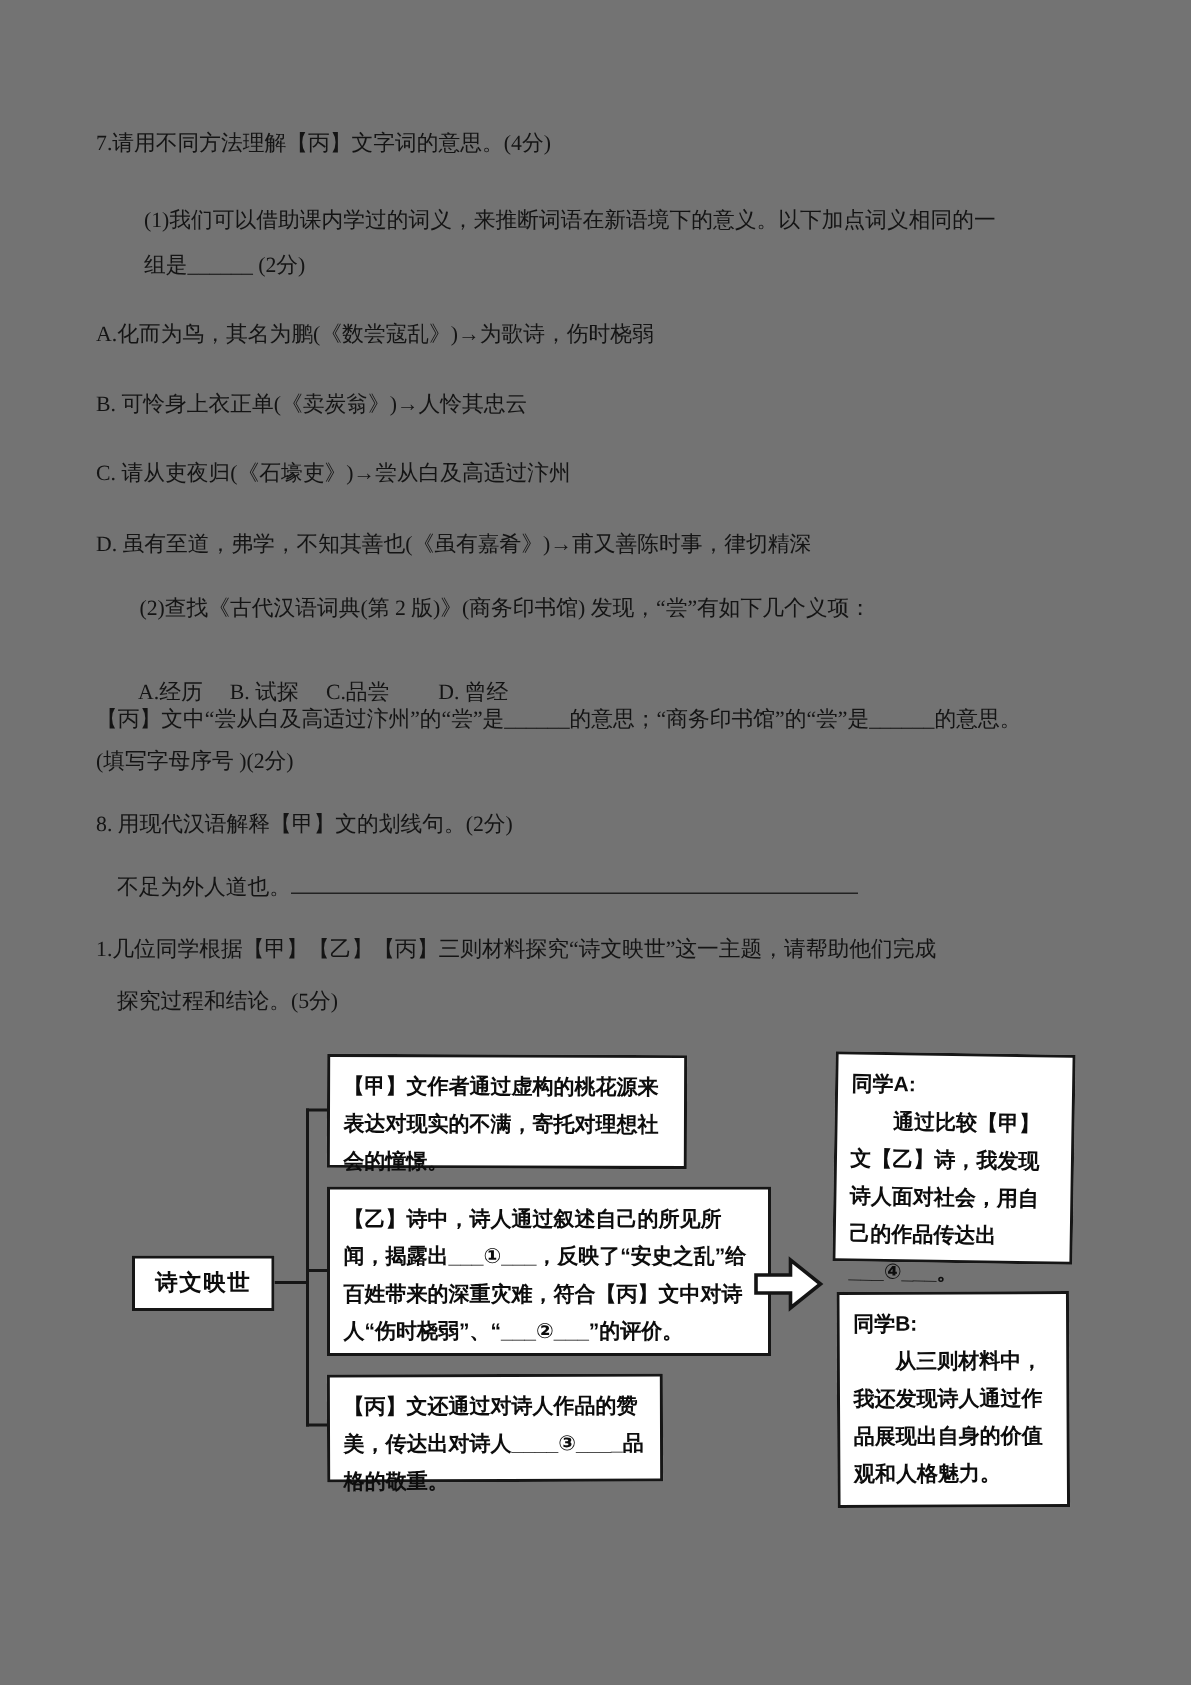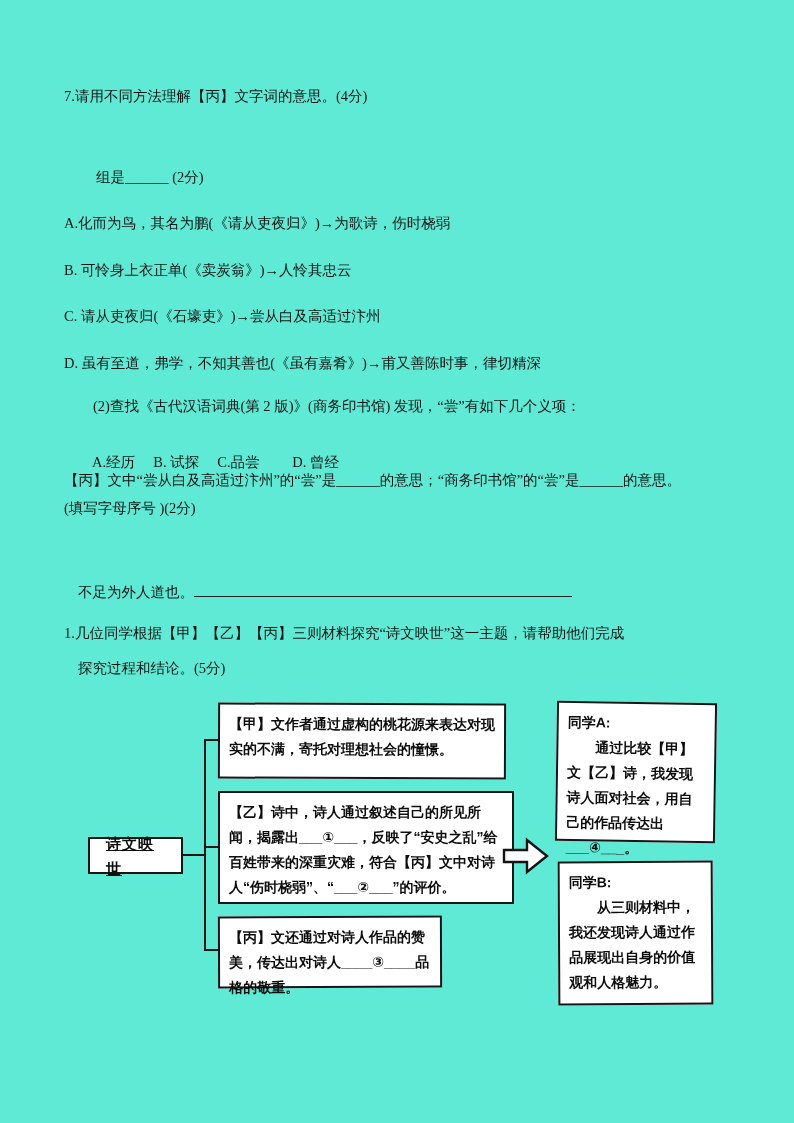--- a/index.html
+++ b/index.html
@@ -1,20 +1,20 @@
 <!DOCTYPE html>
 <html><head>
 <meta charset="utf-8">
 <style>
   html,body{margin:0;padding:0;background:#888;}
   .page{
     position:relative;
     width:794px;height:1123px;
     margin:0 auto;
-    background:#5eead4;
+    background:#737373;
     font-family:"Liberation Serif","DejaVu Serif",serif;
     color:#111;
     overflow:hidden;
   }
   .line{
     position:absolute;
     font-size:14.5px;
     line-height:20px;
     white-space:nowrap;
     color:#141414;
@@ -37,65 +37,66 @@
     line-height:25px;
     color:#0d0d0d;
     box-sizing:border-box;
     padding:7px 9px;
     text-align:left;
   }
   .dbox .btitle{display:block;}
   .dbox .bbody{display:block;text-indent:2em;}
   .label-box{
     display:flex;align-items:center;justify-content:center;
-    padding:16px;
+    padding:4px;
     font-size:15px;
     letter-spacing:1px;
-    text-decoration:underline;
   }
   .conn{
     position:absolute;
     background:#161616;
   }
   .arrow-icon{position:absolute;}
 </style>
 </head>
 <body>
 
 <div class="page">
 
   <div class="line" style="left:64px;top:86px">7.请用不同方法理解【丙】文字词的意思。(4分)</div>
+  <div class="line" style="left:96px;top:137px">(1)我们可以借助课内学过的词义，来推断词语在新语境下的意义。以下加点词义相同的一</div>
   <div class="line" style="left:96px;top:167px">组是______ (2分)</div>
 
-  <div class="line" style="left:64px;top:213px">A.化而为鸟，其名为鹏(《请从吏夜归》)→为歌诗，伤时桡弱</div>
+  <div class="line" style="left:64px;top:213px">A.化而为鸟，其名为鹏(《数尝寇乱》)→为歌诗，伤时桡弱</div>
   <div class="line" style="left:64px;top:306px">C. 请从吏夜归(《石壕吏》)→尝从白及高适过汴州</div>
   <div class="line" style="left:64px;top:260px">B. 可怜身上衣正单(《卖炭翁》)→人怜其忠云</div>
   <div class="line" style="left:64px;top:353px">D. 虽有至道，弗学，不知其善也(《虽有嘉肴》)→甫又善陈时事，律切精深</div>
 
   <div class="line" style="left:93px;top:396px">(2)查找《古代汉语词典(第 2 版)》(商务印书馆) 发现，“尝”有如下几个义项：</div>
   <div class="line" style="left:92px;top:452px">A.经历　 B. 试探　 C.品尝　　 D. 曾经</div>
   <div class="line" style="left:64px;top:470px">【丙】文中“尝从白及高适过汴州”的“尝”是______的意思；“商务印书馆”的“尝”是______的意思。</div>
   <div class="line" style="left:64px;top:498px">(填写字母序号 )(2分)</div>
 
+  <div class="line" style="left:64px;top:540px">8. 用现代汉语解释【甲】文的划线句。(2分)</div>
   <div class="line" style="left:78px;top:582px">
     <span>不足为外人道也。</span><span class="answer-line"></span>
   </div>
 
   <div class="line" style="left:64px;top:623px">1.几位同学根据【甲】【乙】【丙】三则材料探究“诗文映世”这一主题，请帮助他们完成</div>
   <div class="line" style="left:78px;top:658px">探究过程和结论。(5分)</div>
 
   <div class="conn" style="left:182px;top:854px;width:24px;height:2px"></div>
   <div class="conn" style="left:204px;top:739px;width:2px;height:212px"></div>
   <div class="conn" style="left:204px;top:739px;width:14px;height:2px"></div>
   <div class="conn" style="left:204px;top:846px;width:14px;height:2px"></div>
   <div class="conn" style="left:204px;top:949px;width:14px;height:2px"></div>
 
   <div class="dbox label-box" style="left:88px;top:837px;width:95px;height:37px">诗文映世</div>
 
-  <div class="dbox" style="left:218px;top:703px;width:288px;height:76px;transform:rotate(0.2deg)">【甲】文作者通过虚构的桃花源来表达对现实的不满，寄托对理想社会的憧憬。</div>
+  <div class="dbox" style="left:218px;top:703px;width:240px;height:76px;transform:rotate(0.2deg)">【甲】文作者通过虚构的桃花源来表达对现实的不满，寄托对理想社会的憧憬。</div>
 
   <div class="dbox" style="left:218px;top:791px;width:296px;height:113px">【乙】诗中，诗人通过叙述自己的所见所闻，揭露出___①___，反映了“安史之乱”给百姓带来的深重灾难，符合【丙】文中对诗人“伤时桡弱”、“___②___”的评价。</div>
 
   <div class="dbox" style="left:218px;top:916px;width:224px;height:72px;transform:rotate(-0.2deg)">【丙】文还通过对诗人作品的赞美，传达出对诗人____③____品格的敬重。</div>
 
   <div class="arrow-icon" style="left:502px;top:836px;width:48px;height:40px">
     <svg width="48" height="40" viewBox="0 0 48 40">
       <polygon points="2,14 25,14 25,4 45,20 25,36 25,26 2,26" fill="#ffffff" stroke="#141414" stroke-width="2.4"></polygon>
     </svg>
   </div>

